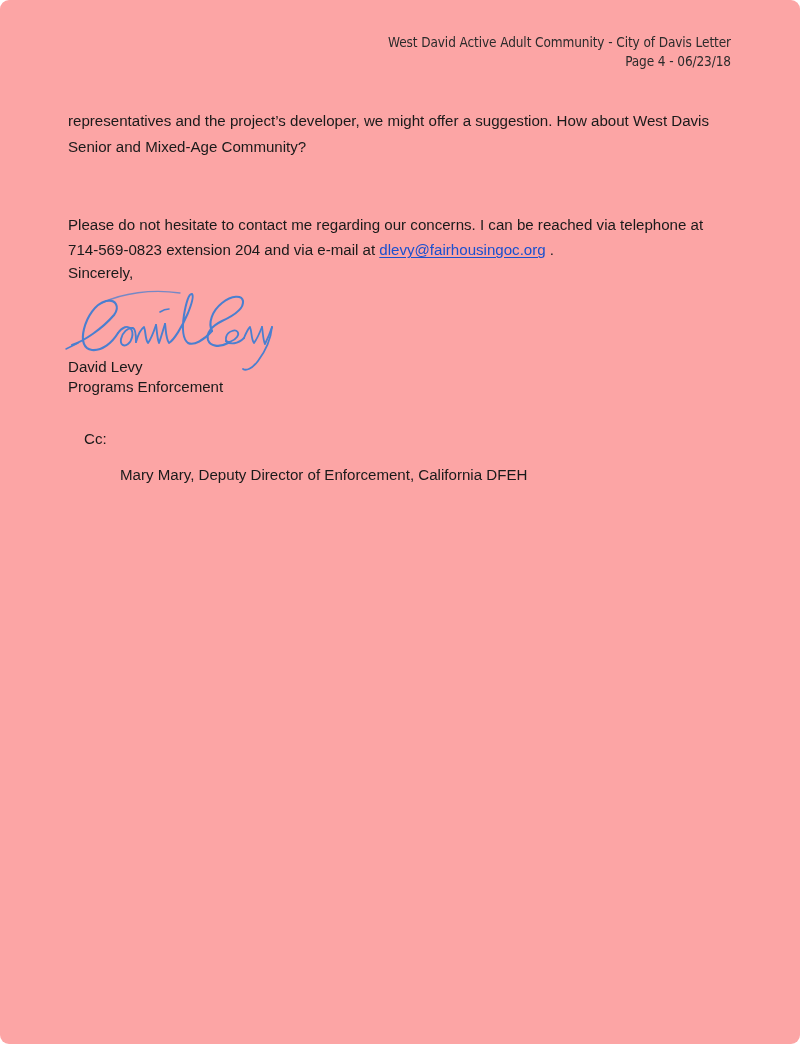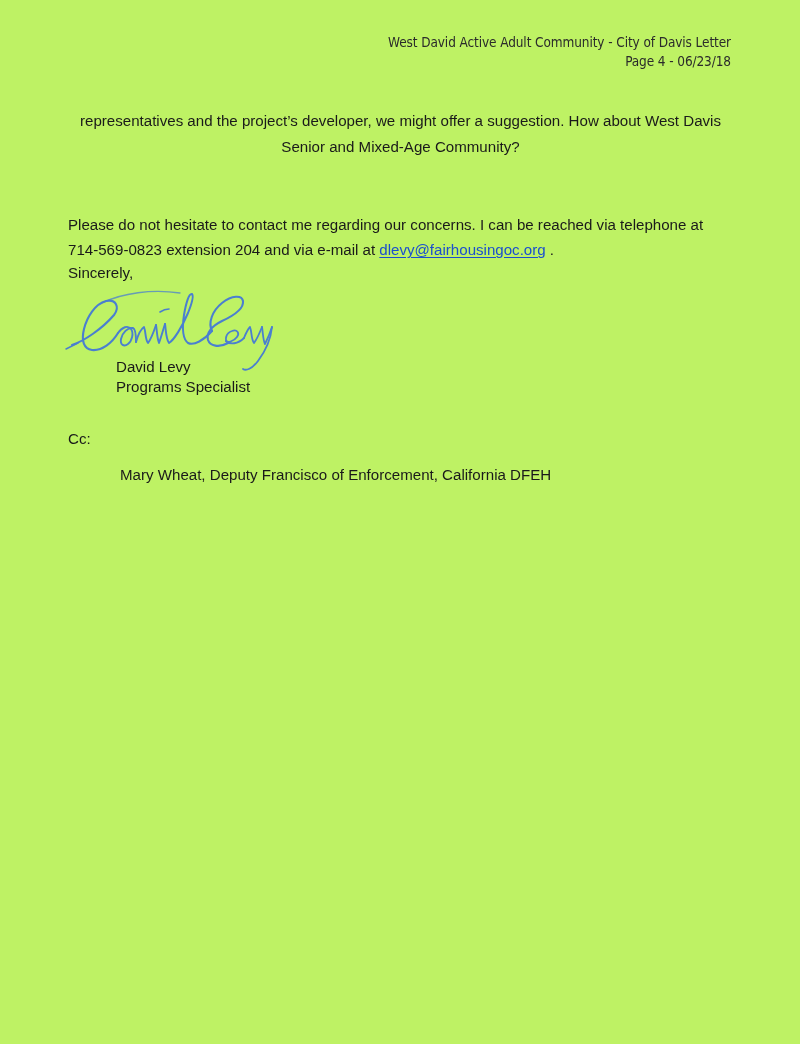--- a/index.html
+++ b/index.html
@@ -14,21 +14,22 @@
     position: relative;
     overflow: hidden;
     font-family: "Liberation Sans", sans-serif;
     color: #000000;
     -webkit-font-smoothing: antialiased;
   }
 
   .page {
     position: absolute;
     inset: 0;
-    background: #bef264;
+    background: #fca5a5;
+    border-radius: 9px;
   }
 
   
   .doc-header {
     position: absolute;
     left: 68px;
     top: 33px;
     width: 663px;
     text-align: right;
     font-family: "DejaVu Sans Condensed", "Liberation Sans Narrow", "Liberation Sans", sans-serif;
@@ -45,21 +46,21 @@
   .body-block {
     position: absolute;
     left: 68px;
     width: 665px;
     font-size: 15.1px;
     line-height: 25.4px;
     color: #1a1a1a;
     text-align: left;
   }
 
-  #para-1 { top: 93px; text-align: center; }
+  #para-1 { top: 93px; }
   #para-2 { top: 164px; margin-top: 48px; }
 
   .email-link {
     color: #1a4fce;
     text-decoration: underline;
     text-underline-offset: 1.5px;
   }
 
   
   .closing-salutation {
@@ -87,39 +88,39 @@
   }
 
   .signer-block {
     position: absolute;
     left: 68px;
     top: 357px;
     font-size: 15.1px;
     line-height: 19.5px;
     color: #1a1a1a;
   }
-  .signer-block span { display: block; margin-left: 48px; }
+  .signer-block span { display: block; }
 
   
   .cc-section {
     position: absolute;
     left: 68px;
     top: 429px;
     width: 665px;
     font-size: 15.1px;
     color: #1a1a1a;
   }
   .cc-row {
     position: relative;
     height: 36px;
     line-height: 20px;
   }
   .cc-label {
     position: absolute;
-    left: 0;
+    left: 16px;
     top: 0;
     width: 52px;
   }
   .cc-text {
     position: absolute;
     left: 52px;
     top: 0;
     white-space: nowrap;
   }
 </style>
@@ -170,25 +171,25 @@
 
         <path d="M4 66 C 8 64, 12 62, 16 60" stroke-width="1.5"></path>
 
         <path d="M40 20 C 60 10, 90 6, 118 10" stroke-width="1.3" opacity="0.75"></path>
       </g>
     </svg>
   </div>
 
   <div class="signer-block">
     <span>David Levy</span>
-    <span>Programs Specialist</span>
+    <span>Programs Enforcement</span>
   </div>
 
   <div class="cc-section">
     <div class="cc-row">
       <span class="cc-label">Cc:</span>
     </div>
     <div class="cc-row">
-      <span class="cc-text">Mary Wheat, Deputy Francisco of Enforcement, California DFEH</span>
+      <span class="cc-text">Mary Mary, Deputy Director of Enforcement, California DFEH</span>
     </div>
   </div>
 
 </div>
 
 </body></html>

